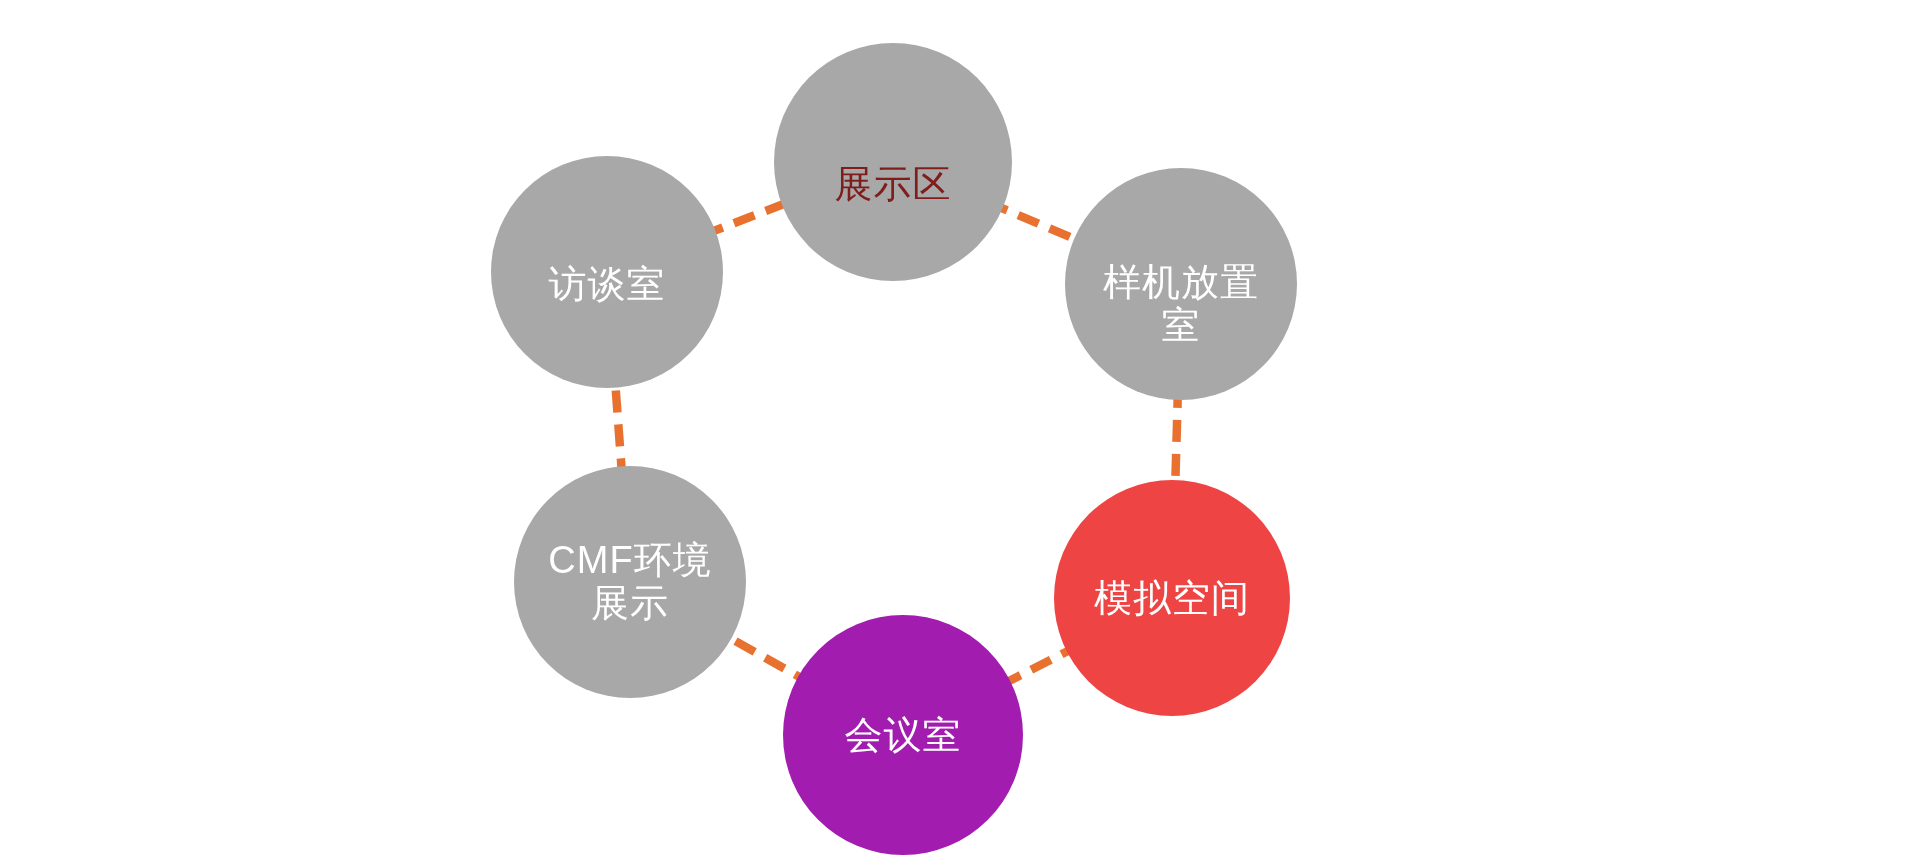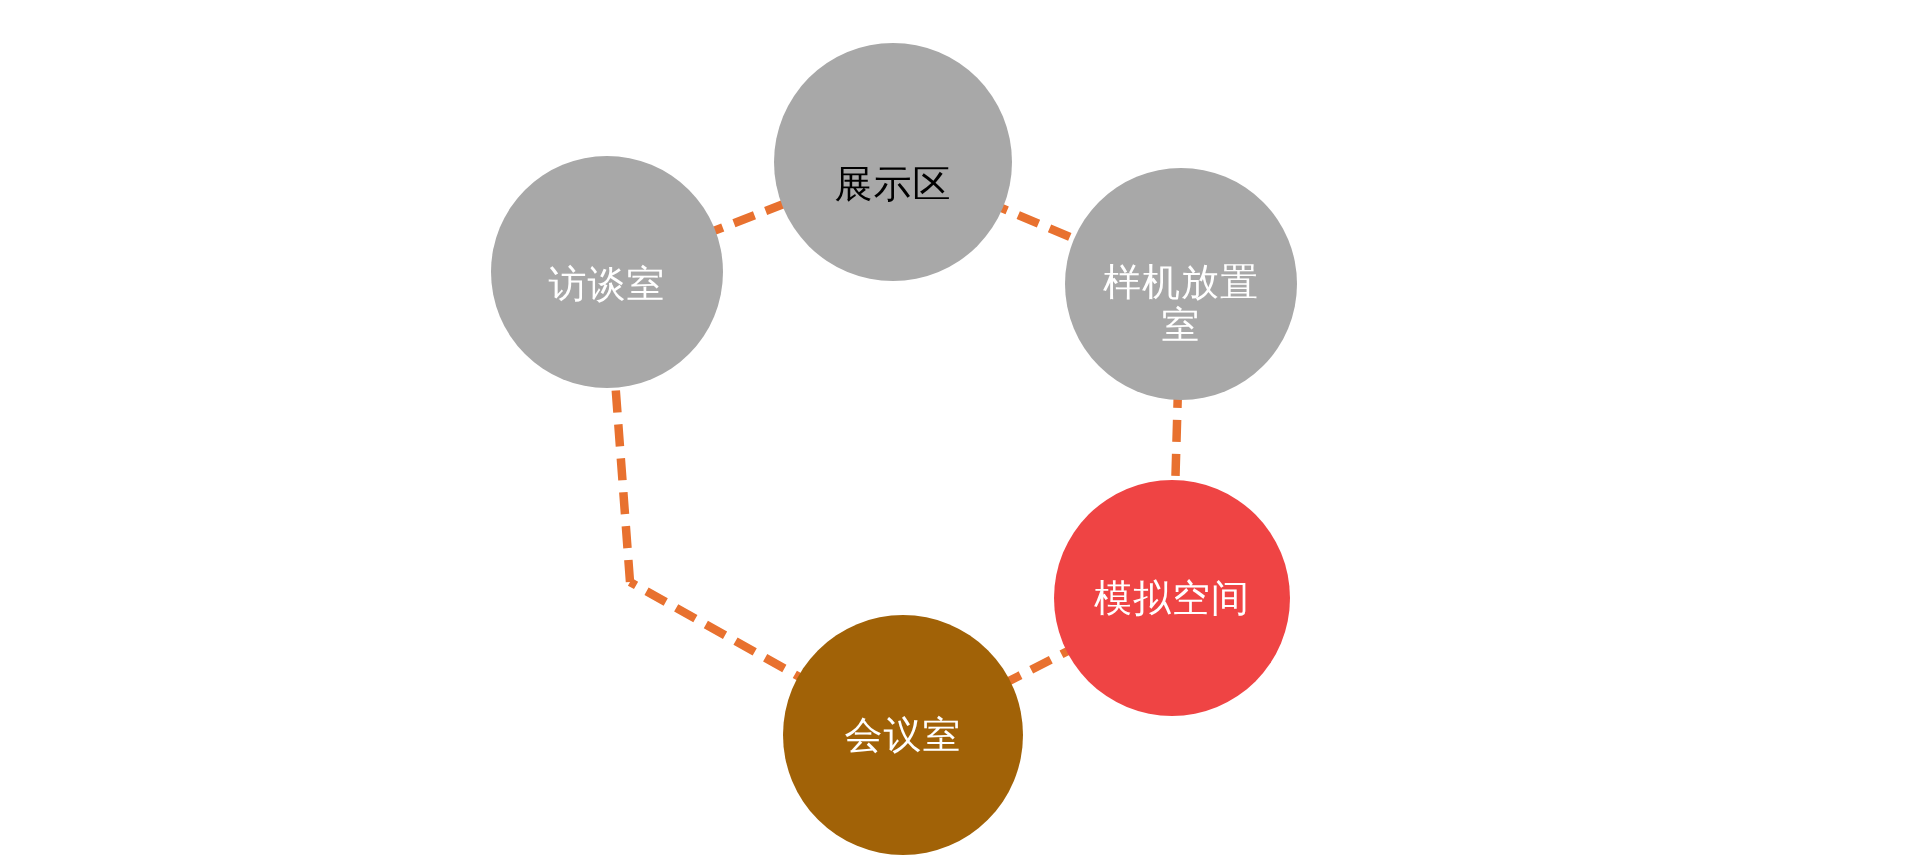--- a/index.html
+++ b/index.html
@@ -49,28 +49,32 @@
   <svg id="connector-layer" viewBox="0 0 1912 866" xmlns="http://www.w3.org/2000/svg">
       <line x1="893" y1="162" x2="1181" y2="284" stroke="#E8712F" stroke-width="8.5" stroke-dasharray="22 12"></line>
       <line x1="1181" y1="284" x2="1172" y2="598" stroke="#E8712F" stroke-width="8.5" stroke-dasharray="22 12"></line>
       <line x1="1172" y1="598" x2="903" y2="735" stroke="#E8712F" stroke-width="8.5" stroke-dasharray="22 12"></line>
       <line x1="903" y1="735" x2="630" y2="582" stroke="#E8712F" stroke-width="8.5" stroke-dasharray="22 12"></line>
       <line x1="630" y1="582" x2="607" y2="272" stroke="#E8712F" stroke-width="8.5" stroke-dasharray="22 12"></line>
       <line x1="607" y1="272" x2="893" y2="162" stroke="#E8712F" stroke-width="8.5" stroke-dasharray="22 12"></line>
     </svg>
 
 <div class="node" style="left: 774px; top: 43px; width: 238px; height: 238px; background: rgb(168, 168, 168);">
-      <span class="node-label" style="color: #000000; margin-top: 44px;">展示区</span>
+      <span class="node-label" style="color: #7f1d1d; margin-top: 44px;">展示区</span>
     </div>
     <div class="node" style="left: 1065px; top: 168px; width: 232px; height: 232px; background: rgb(168, 168, 168);">
       <span class="node-label" style="color: rgb(255, 255, 255); margin-top: 40px;">样机放置
 室</span>
     </div>
     <div class="node" style="left: 1054px; top: 480px; width: 236px; height: 236px; background: #ef4444; text-align: center;">
       <span class="node-label" style="color: rgb(255, 255, 255);">模拟空间</span>
     </div>
-    <div class="node" style="left: 783px; top: 615px; width: 240px; height: 240px; background: #a16207;">
+    <div class="node" style="left: 783px; top: 615px; width: 240px; height: 240px; background: #a21caf;">
       <span class="node-label" style="color: rgb(255, 255, 255);">会议室</span>
+    </div>
+    <div class="node" style="left: 514px; top: 466px; width: 232px; height: 232px; background: rgb(168, 168, 168);">
+      <span class="node-label" style="color: rgb(255, 255, 255);">CMF环境
+展示</span>
     </div>
     <div class="node" style="left: 491px; top: 156px; width: 232px; height: 232px; background: rgb(168, 168, 168);">
       <span class="node-label" style="color: rgb(255, 255, 255); margin-top: 25px;">访谈室</span>
     </div>
   </div>
 
 </body></html>

